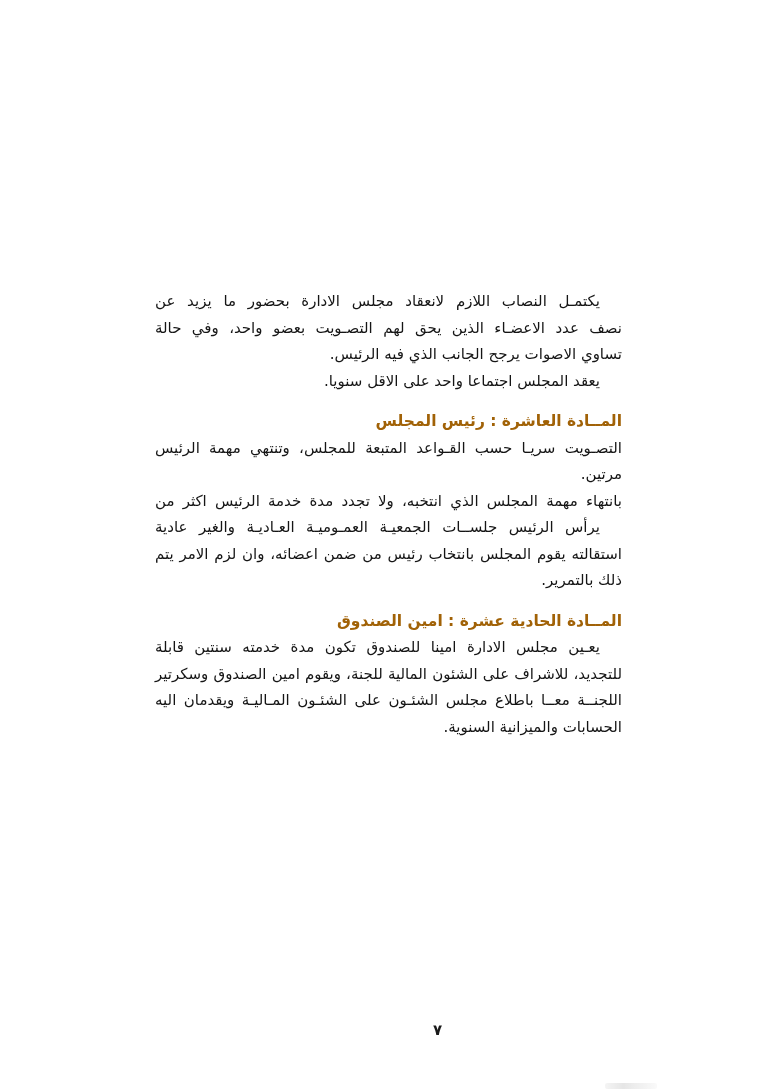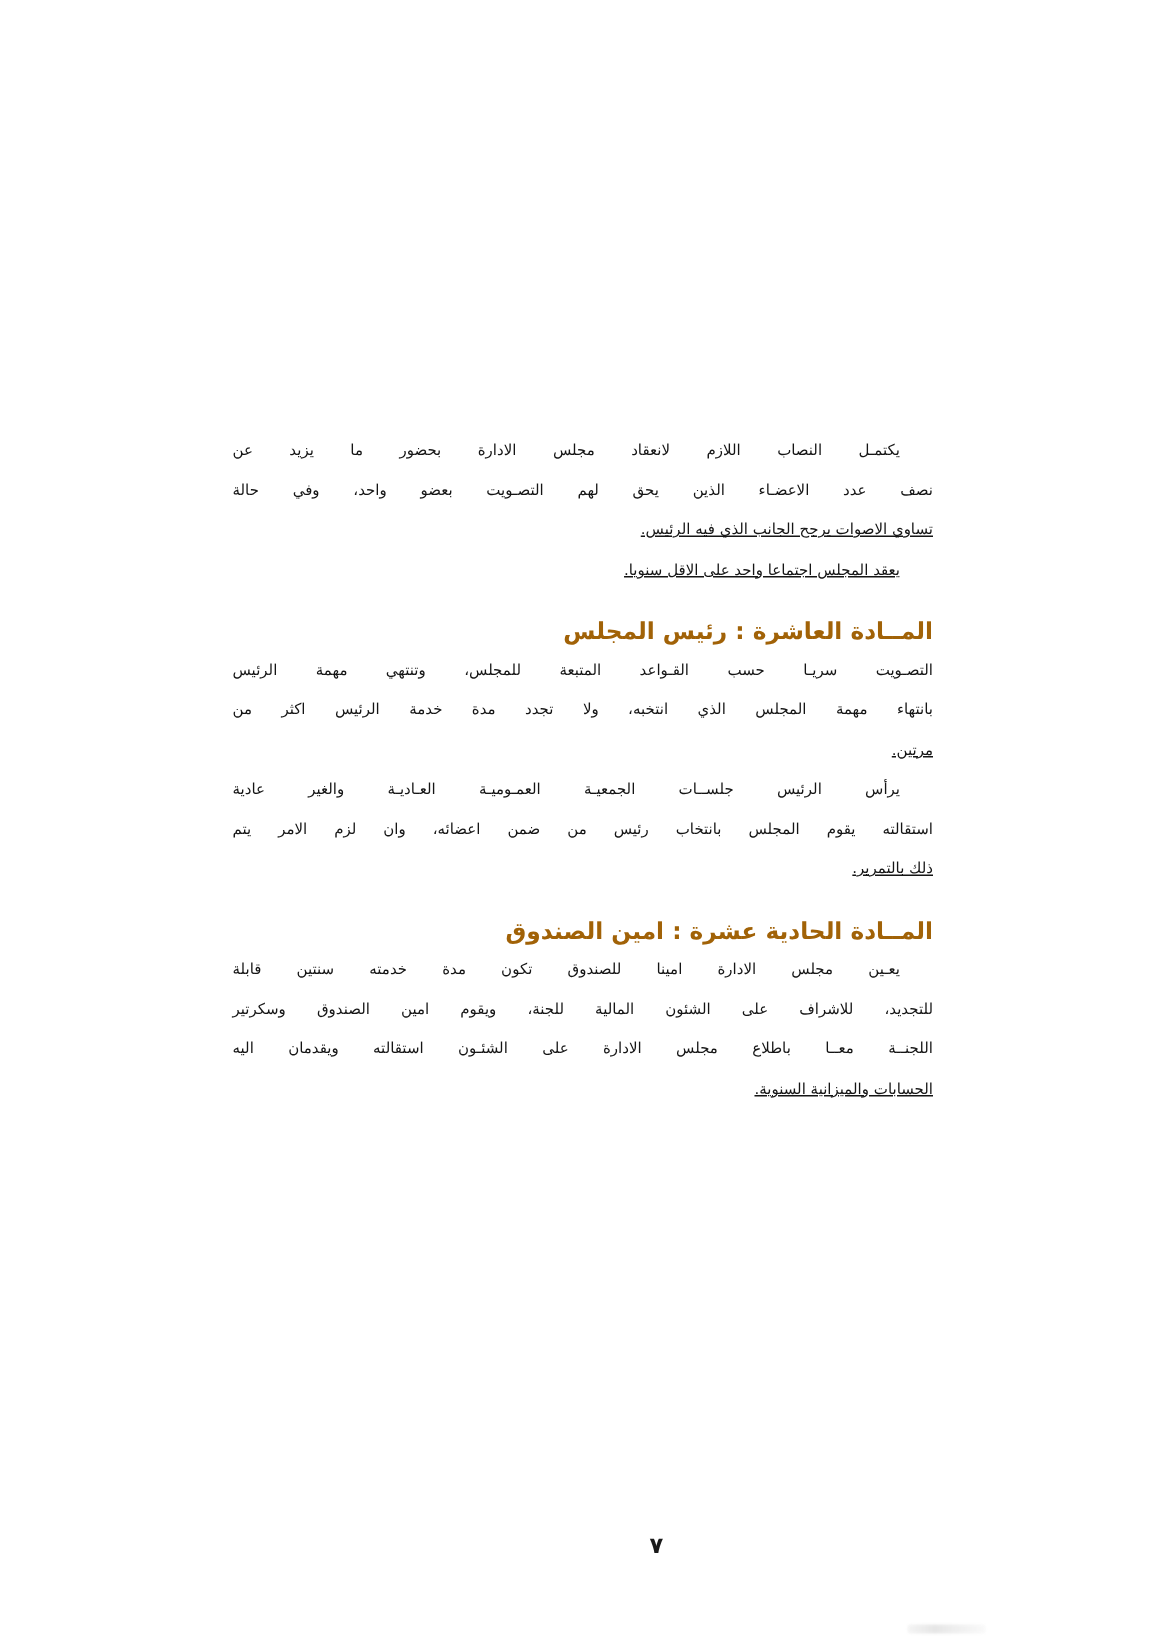--- a/index.html
+++ b/index.html
@@ -14,32 +14,31 @@
   }
   .text-block{
     position:absolute;
     top:288px;
     right:155px;
     width:467px;
     direction:rtl;
   }
   .paragraph{margin:0;}
   .line{
-    font-size:10px;
+    font-size:15px;
     line-height:26.5px;
     color:#151515;
     font-weight:500;
   }
   .line.justify{
     text-align:justify;
     text-align-last:justify;
   }
   .line.last{
     text-align:right;
-    text-decoration:underline;
   }
   .line.indent{
     padding-right:22px;
     text-align:right;
   }
   .heading{
     font-size:15.5px;
     line-height:26.5px;
     font-weight:bold;
     text-align:right;
@@ -75,33 +74,33 @@
         <div class="line justify indent">يكتمـل النصاب اللازم لانعقاد مجلس الادارة بحضور ما يزيد عن</div>
         <div class="line justify">نصف عدد الاعضـاء الذين يحق لهم التصـويت بعضو واحد، وفي حالة</div>
         <div class="line last">تساوي الاصوات يرجح الجانب الذي فيه الرئيس.</div>
       </div>
       <div class="paragraph">
         <div class="line last indent">يعقد المجلس اجتماعا واحد على الاقل سنويا.</div>
       </div>
       <div class="heading">المــادة العاشرة : رئيس المجلس</div>
       <div class="paragraph">
         <div class="line justify">التصـويت سريـا حسب القـواعد المتبعة للمجلس، وتنتهي مهمة الرئيس</div>
+        <div class="line last">مرتين.</div>
         <div class="line justify">بانتهاء مهمة المجلس الذي انتخبه، ولا تجدد مدة خدمة الرئيس اكثر من</div>
-        <div class="line last">مرتين.</div>
       </div>
       <div class="paragraph">
         <div class="line justify indent">يرأس الرئيس جلســات الجمعيـة العمـوميـة العـاديـة والغير عادية</div>
       </div>
       <div class="paragraph">
         <div class="line justify">استقالته يقوم المجلس بانتخاب رئيس من ضمن اعضائه، وان لزم الامر يتم</div>
         <div class="line last">ذلك بالتمرير.</div>
       </div>
       <div class="heading">المــادة الحادية عشرة : امين الصندوق</div>
       <div class="paragraph">
         <div class="line justify indent">يعـين مجلس الادارة امينا للصندوق تكون مدة خدمته سنتين قابلة</div>
         <div class="line justify">للتجديد، للاشراف على الشئون المالية للجنة، ويقوم امين الصندوق وسكرتير</div>
-        <div class="line justify">اللجنــة معــا باطلاع مجلس الادارة على الشئـون استقالته ويقدمان اليه</div>
+        <div class="line justify">اللجنــة معــا باطلاع مجلس الشئـون على الشئـون المـاليـة ويقدمان اليه</div>
         <div class="line last">الحسابات والميزانية السنوية.</div>
       </div>
     </main>
   <div class="page-number">٧</div>
   <div class="scan-smudge"></div>
 </div>
 
 </body></html>

